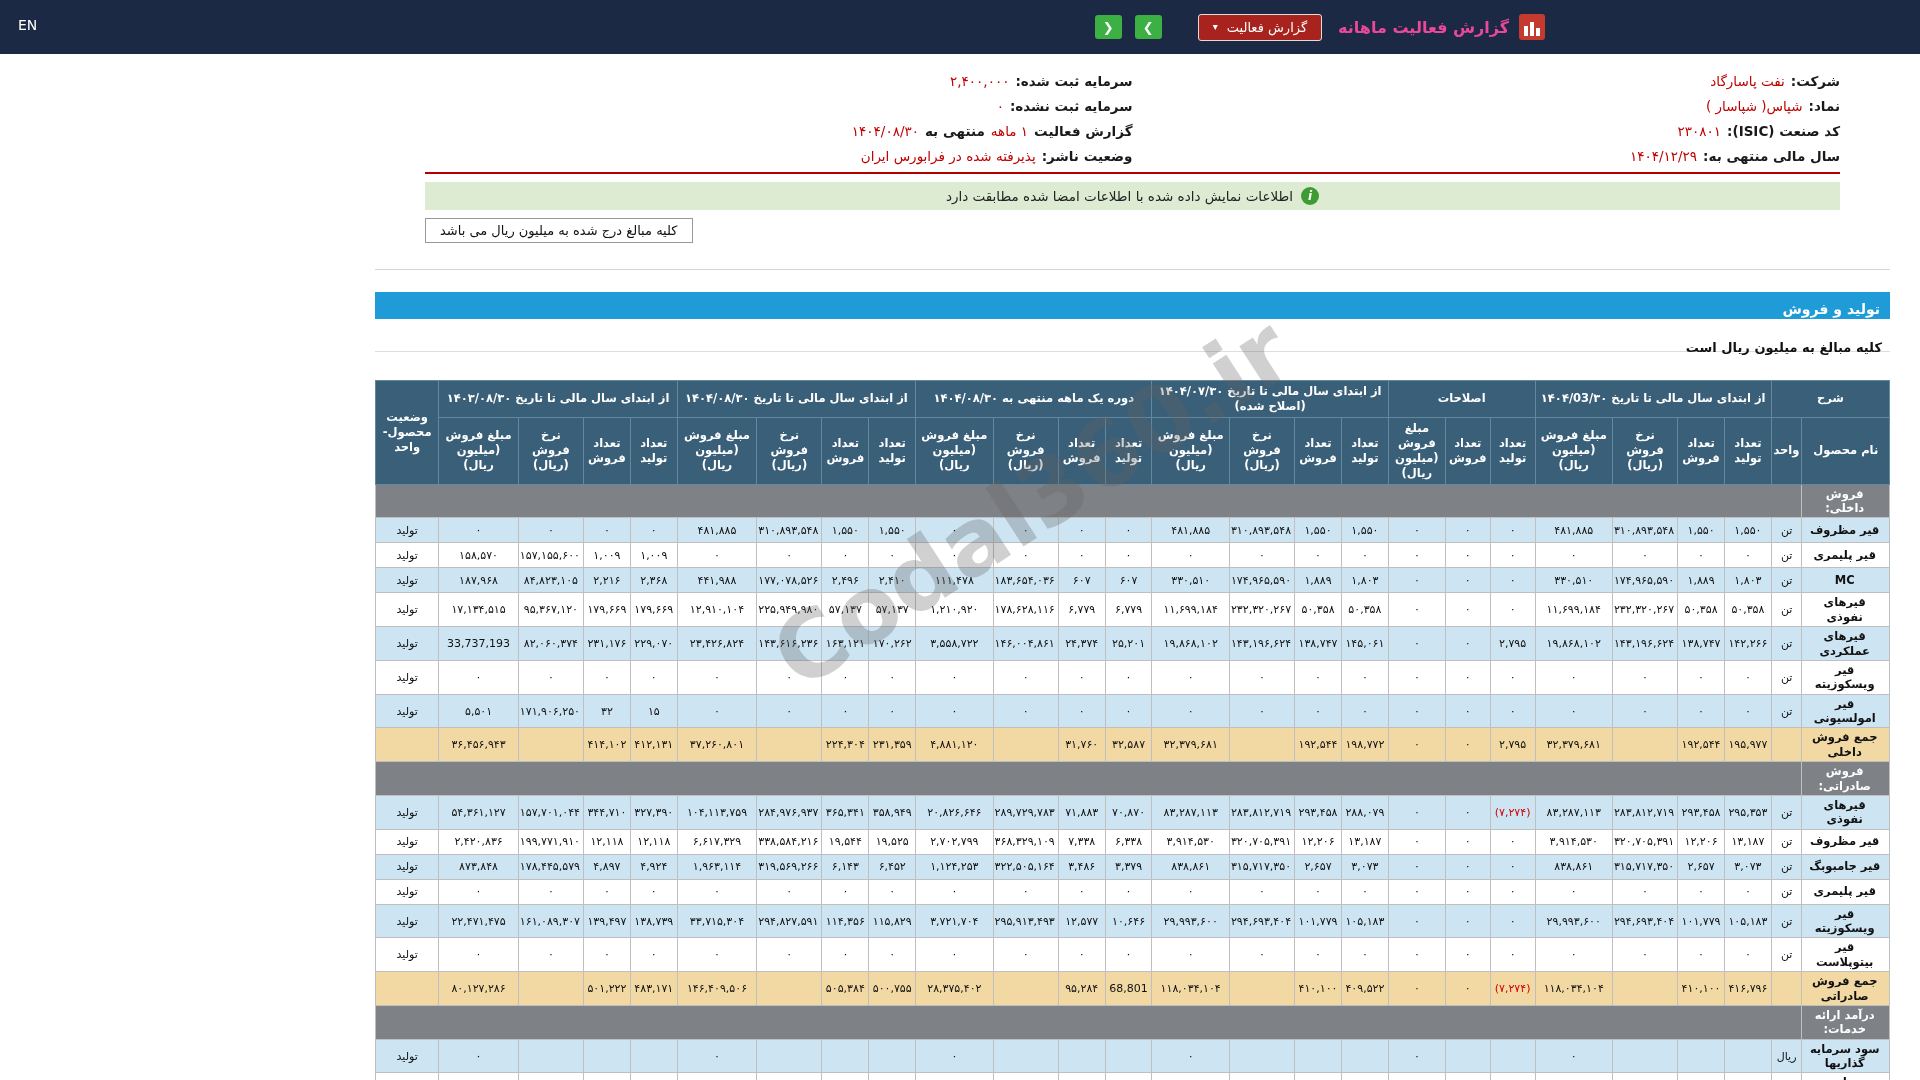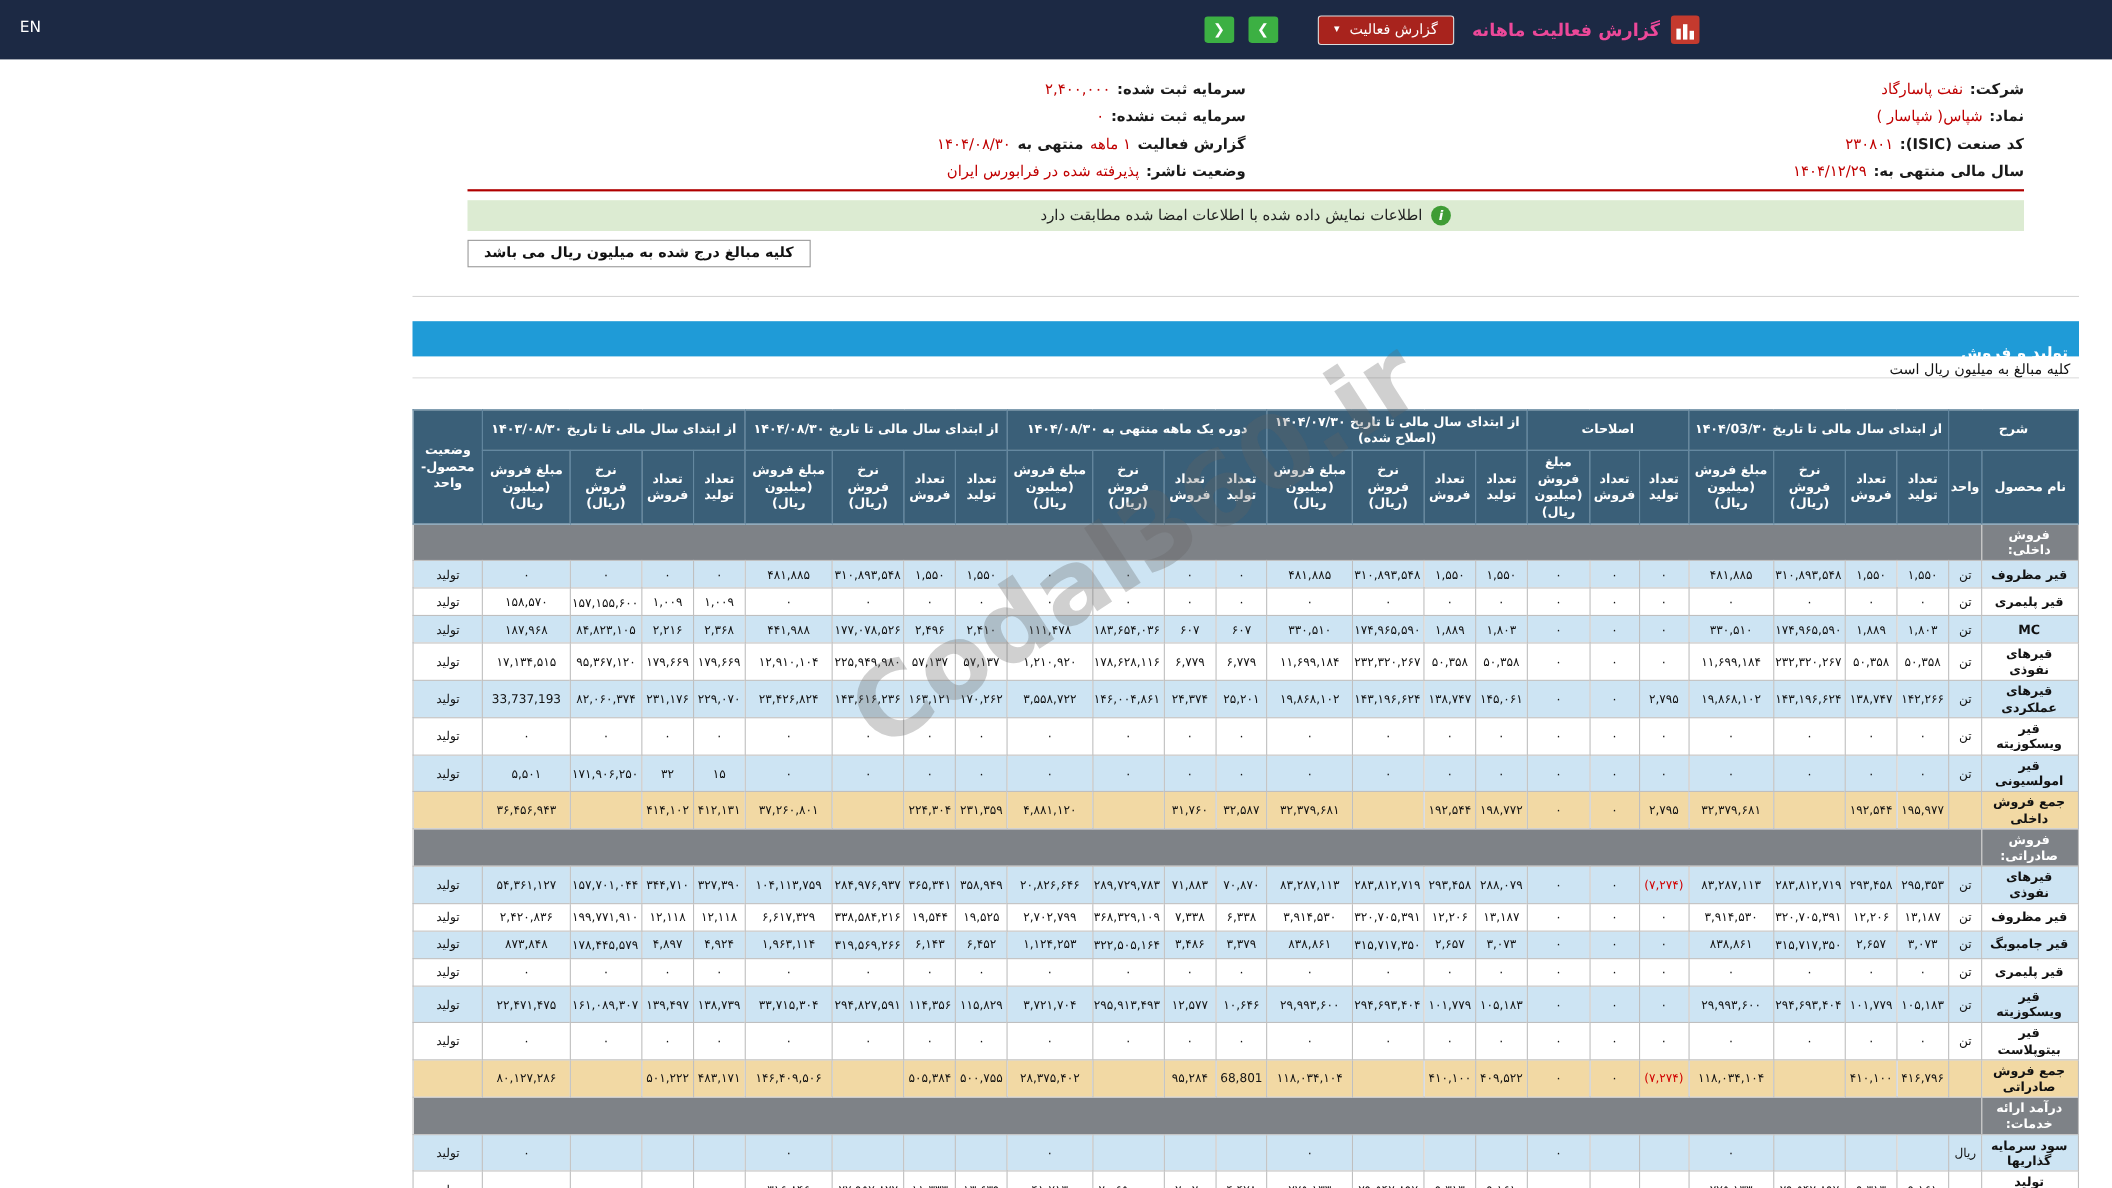--- a/index.html
+++ b/index.html
@@ -28,26 +28,26 @@
   .info-col{flex:1}
   .info-row{height:25px;display:flex;align-items:center;gap:6px;font-size:13.5px}
   .info-row .lbl{color:#1a1a1a;font-weight:bold;white-space:nowrap}
   .info-row .val{color:#c00000;white-space:nowrap}
   .red-rule{border-top:2px solid #b00000;margin-top:4px}
   .banner{margin:8px 0;height:28px;background:#dcebd2;display:flex;align-items:center;justify-content:center;
     gap:8px;font-size:13.5px;color:#222}
   .info-icon{width:18px;height:18px;border-radius:50%;background:#3f9c35;color:#fff;font-weight:bold;
     font-size:12px;display:flex;align-items:center;justify-content:center;font-style:italic;flex:0 0 18px}
   .note-wrap{text-align:left}
-  .note-box{display:inline-block;border:1px solid #999;padding:4px 14px;font-size:13px;font-weight:bold;color:#111;background:#fff}
+  .note-box{display:inline-block;border:1px solid #999;padding:4px 14px;font-size:13px;font-weight:normal;color:#111;background:#fff}
   .page-divider{border-top:1px solid #d5d5d5;margin-top:26px}
   
   .blue-bar{margin-top:22px;height:27px;line-height:27px;background:#1f9bd7;color:#fff;font-weight:bold;
-    font-size:14px;padding:16px 10px}
-  .amount-note{height:20px;line-height:26px;font-size:13px;font-weight:normal;color:#111;padding:0 8px;
+    font-size:14px;padding:4px 10px}
+  .amount-note{height:20px;line-height:26px;font-size:13px;font-weight:bold;color:#111;padding:16px 8px;
     border-bottom:1px solid #ddd}
   .table-wrap{position:relative;margin-top:28px}
   table{width:100%;border-collapse:collapse;table-layout:fixed}
   th{background:#3a5f78;color:#fff;border:1px solid #6488a0;font-size:11.5px;font-weight:bold;
     padding:3px 2px;vertical-align:middle;line-height:1.3}
   thead tr.gr th{height:32px}
   thead tr.cr th{height:56px}
   td{border:1px solid #bfbfbf;font-size:11px;text-align:center;padding:2px 3px;height:25px;color:#111;
     overflow:hidden;white-space:nowrap}
   td.name{text-align:center;white-space:normal;font-weight:bold;padding-right:5px;font-size:11.5px;line-height:1.25}

